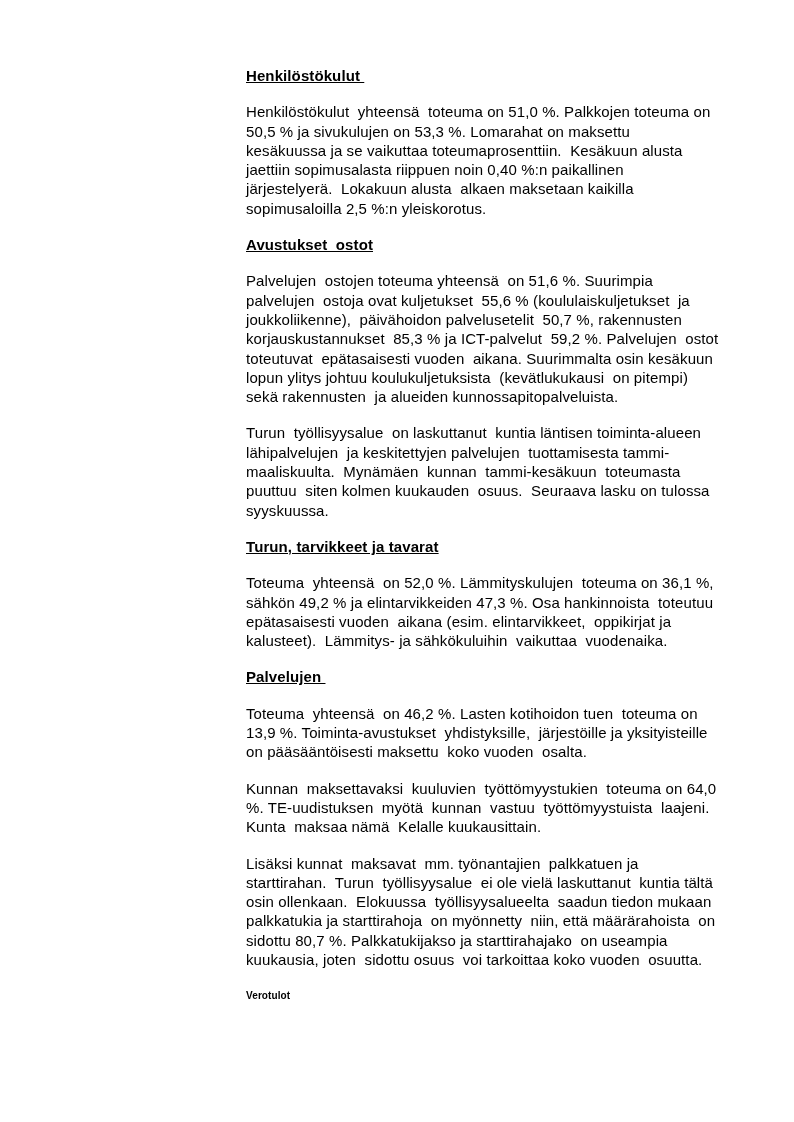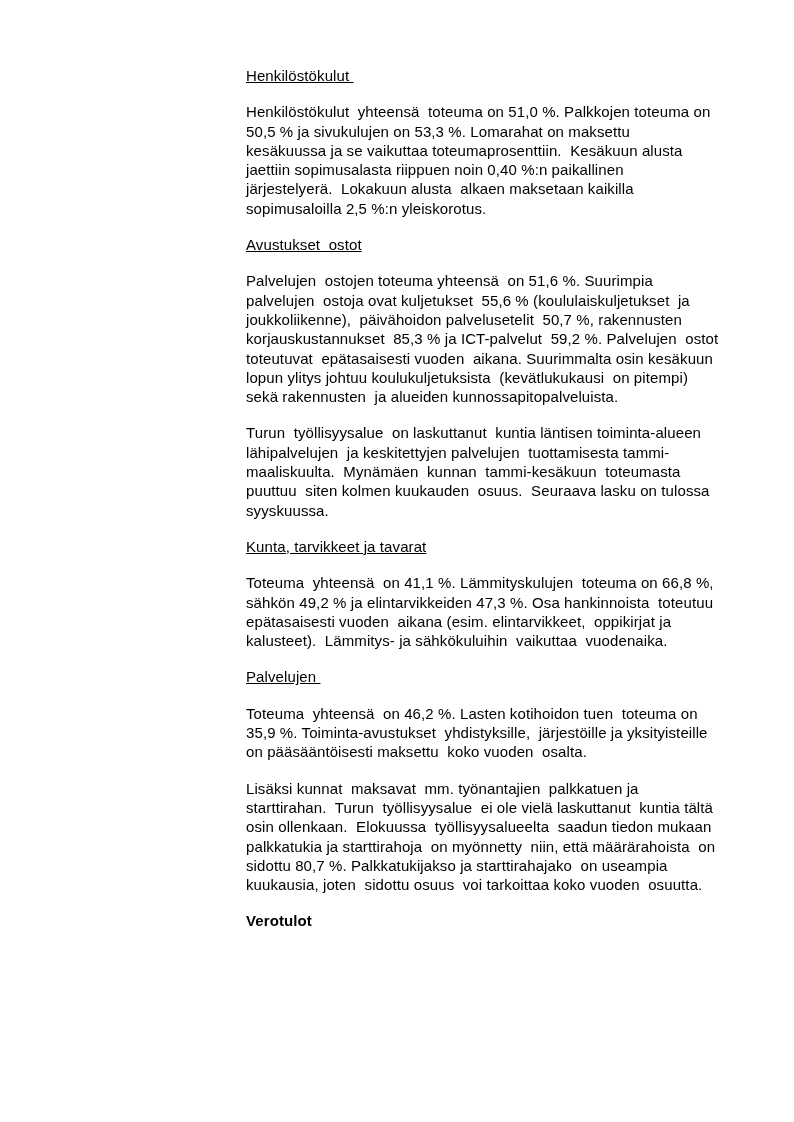--- a/index.html
+++ b/index.html
@@ -25,27 +25,27 @@
     line-height: 19.3px;
     letter-spacing: 0.1px;
   }
   .para {
     margin: 11px 0 17px 0;
     white-space: pre-wrap;
   }
   .uheading {
     margin: 0 0 17px 0;
     font-size: 15px;
-    font-weight: normal;
+    font-weight: bold;
     text-decoration: underline;
     white-space: pre-wrap;
   }
   .bheading {
     margin: 0;
-    font-size: 15px;
+    font-size: 10px;
     font-weight: bold;
   }
 </style>
 </head>
 <body>
 
 <div class="page">
   <div class="content">
 
     <h3 class="uheading">Henkilöstökulut </h3>
@@ -66,33 +66,36 @@
 toteutuvat  epätasaisesti vuoden  aikana. Suurimmalta osin kesäkuun
 lopun ylitys johtuu koulukuljetuksista  (kevätlukukausi  on pitempi)
 sekä rakennusten  ja alueiden kunnossapitopalveluista.</p>
 
     <p class="para">Turun  työllisyysalue  on laskuttanut  kuntia läntisen toiminta-alueen
 lähipalvelujen  ja keskitettyjen palvelujen  tuottamisesta tammi-
 maaliskuulta.  Mynämäen  kunnan  tammi-kesäkuun  toteumasta
 puuttuu  siten kolmen kuukauden  osuus.  Seuraava lasku on tulossa
 syyskuussa.</p>
 
-    <h3 class="uheading">Kunta, tarvikkeet ja tavarat</h3>
+    <h3 class="uheading">Turun, tarvikkeet ja tavarat</h3>
 
-    <p class="para">Toteuma  yhteensä  on 41,1 %. Lämmityskulujen  toteuma on 66,8 %,
+    <p class="para">Toteuma  yhteensä  on 52,0 %. Lämmityskulujen  toteuma on 36,1 %,
 sähkön 49,2 % ja elintarvikkeiden 47,3 %. Osa hankinnoista  toteutuu
 epätasaisesti vuoden  aikana (esim. elintarvikkeet,  oppikirjat ja
 kalusteet).  Lämmitys- ja sähkökuluihin  vaikuttaa  vuodenaika.</p>
 
     <h3 class="uheading">Palvelujen </h3>
 
     <p class="para">Toteuma  yhteensä  on 46,2 %. Lasten kotihoidon tuen  toteuma on
-35,9 %. Toiminta-avustukset  yhdistyksille,  järjestöille ja yksityisteille
+13,9 %. Toiminta-avustukset  yhdistyksille,  järjestöille ja yksityisteille
 on pääsääntöisesti maksettu  koko vuoden  osalta.</p>
 
+    <p class="para">Kunnan  maksettavaksi  kuuluvien  työttömyystukien  toteuma on 64,0
+%. TE-uudistuksen  myötä  kunnan  vastuu  työttömyystuista  laajeni.
+Kunta  maksaa nämä  Kelalle kuukausittain.</p>
 
     <p class="para">Lisäksi kunnat  maksavat  mm. työnantajien  palkkatuen ja
 starttirahan.  Turun  työllisyysalue  ei ole vielä laskuttanut  kuntia tältä
 osin ollenkaan.  Elokuussa  työllisyysalueelta  saadun tiedon mukaan
 palkkatukia ja starttirahoja  on myönnetty  niin, että määrärahoista  on
 sidottu 80,7 %. Palkkatukijakso ja starttirahajako  on useampia
 kuukausia, joten  sidottu osuus  voi tarkoittaa koko vuoden  osuutta.</p>
 
     <h2 class="bheading">Verotulot</h2>
 

